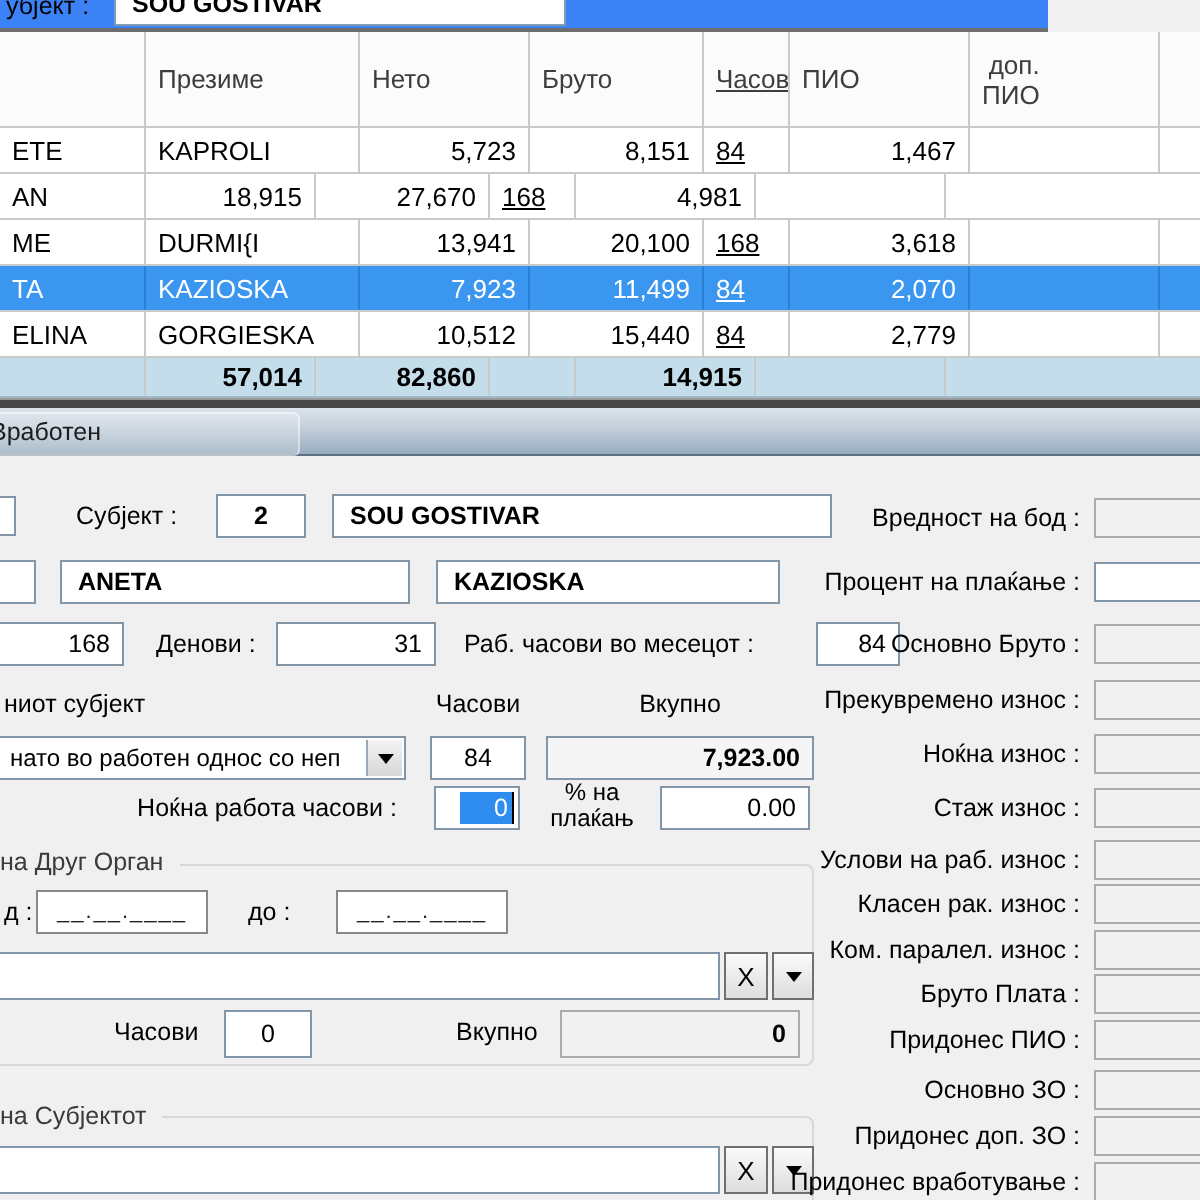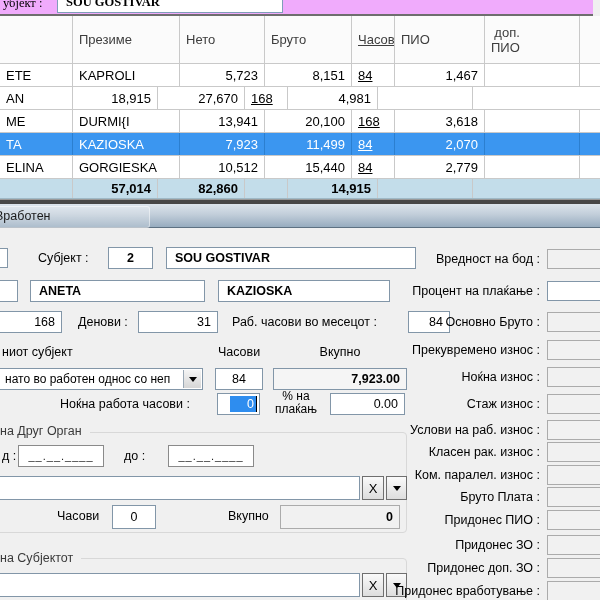--- a/index.html
+++ b/index.html
@@ -1,22 +1,22 @@
 <!DOCTYPE html>
 <html><head>
 <meta charset="utf-8">
 <style>
   * { margin:0; padding:0; }
   body { background:#d0d0d0; font-family:"Liberation Sans", sans-serif; }
   .screen{ position:relative; width:600px; height:600px; overflow:hidden;
            background:#F0F0F0; font-family:"Liberation Sans", sans-serif; }
 
   
-  .top-strip{ position:absolute; top:0; left:0; width:593px; height:14px;
-              background:#f0abfc; border-bottom:2px solid #6e6e6e; overflow:hidden;font-family:Liberation Serif, serif; }
+  .top-strip{ position:absolute; top:0; left:0; width:524px; height:14px;
+              background:#3b82f6; border-bottom:2px solid #6e6e6e; overflow:hidden; }
   .top-label{ position:absolute; left:3px; top:-4px; font-size:12.5px; color:#000; }
   .top-field{ position:absolute; left:57px; top:-9px; width:226px; height:22px;
               background:#fff; border:1px solid #7F9DB9; box-sizing:border-box;
               font-weight:bold; font-size:12.5px; padding:3px 0 0 8px; }
 
   
   .grid{ position:absolute; top:16px; left:0; width:600px; height:183px;
          background:#fff; font-size:13px; color:#000; }
   .thead{ display:flex; height:48px; background:#FBFBFB; color:#3d3d3d;
           border-bottom:1px solid #C9C9C9; box-sizing:border-box; }
@@ -191,21 +191,21 @@
 
     <div class="fld" style="left:-30px; top:140px; width:233px; height:22px; padding-left:34px; font-size:12px;">
       <span>нато во работен однос со неп</span>
       <div class="dd-btn">
           <div class="tri"></div>
         </div>
     </div>
     <div class="fld ctr" style="left:215px; top:140px; width:48px; height:22px;">84</div>
     <div class="fld dis2 ra b" style="left:273px; top:140px; width:134px; height:22px;">7,923.00</div>
 
-    <span class="lbl" style="left:60px; top:169px; width:147px; text-align:left;">Ноќна работа часови :</span>
+    <span class="lbl" style="left:60px; top:169px; width:147px; text-align:center;">Ноќна работа часови :</span>
     <div class="fld" style="left:217px; top:165px; width:43px; height:22px; justify-content:flex-end;">
       <div class="sel-blk">0</div>
       <div class="caret"></div>
     </div>
     <div class="lbl pctlbl">
       <div>% на</div>
       <div>плаќањ</div>
     </div>
     <div class="fld ra" style="left:330px; top:165px; width:75px; height:22px;">0.00</div>
 
@@ -250,21 +250,21 @@
     <span class="lbl rlbl" style="top:195px;">Услови на раб. износ :</span>
     <div class="fld dis rfld" style="top:192px;"></div>
     <span class="lbl rlbl" style="top:217px;">Класен рак. износ :</span>
     <div class="fld dis rfld" style="top:214px;"></div>
     <span class="lbl rlbl" style="top:240px;">Ком. паралел. износ :</span>
     <div class="fld dis rfld" style="top:237px;"></div>
     <span class="lbl rlbl" style="top:262px;">Бруто Плата :</span>
     <div class="fld dis rfld" style="top:259px;"></div>
     <span class="lbl rlbl" style="top:285px;">Придонес ПИО :</span>
     <div class="fld dis rfld" style="top:282px;"></div>
-    <span class="lbl rlbl" style="top:310px;">Придонес ЗО :</span>
+    <span class="lbl rlbl" style="top:310px;">Основно ЗО :</span>
     <div class="fld dis rfld" style="top:307px;"></div>
     <span class="lbl rlbl" style="top:333px;">Придонес доп. ЗО :</span>
     <div class="fld dis rfld" style="top:330px;"></div>
     <span class="lbl rlbl" style="top:356px;">Придонес вработување :</span>
     <div class="fld dis rfld" style="top:353px;"></div>
 
   </div>
 </div>
 
 </body></html>

